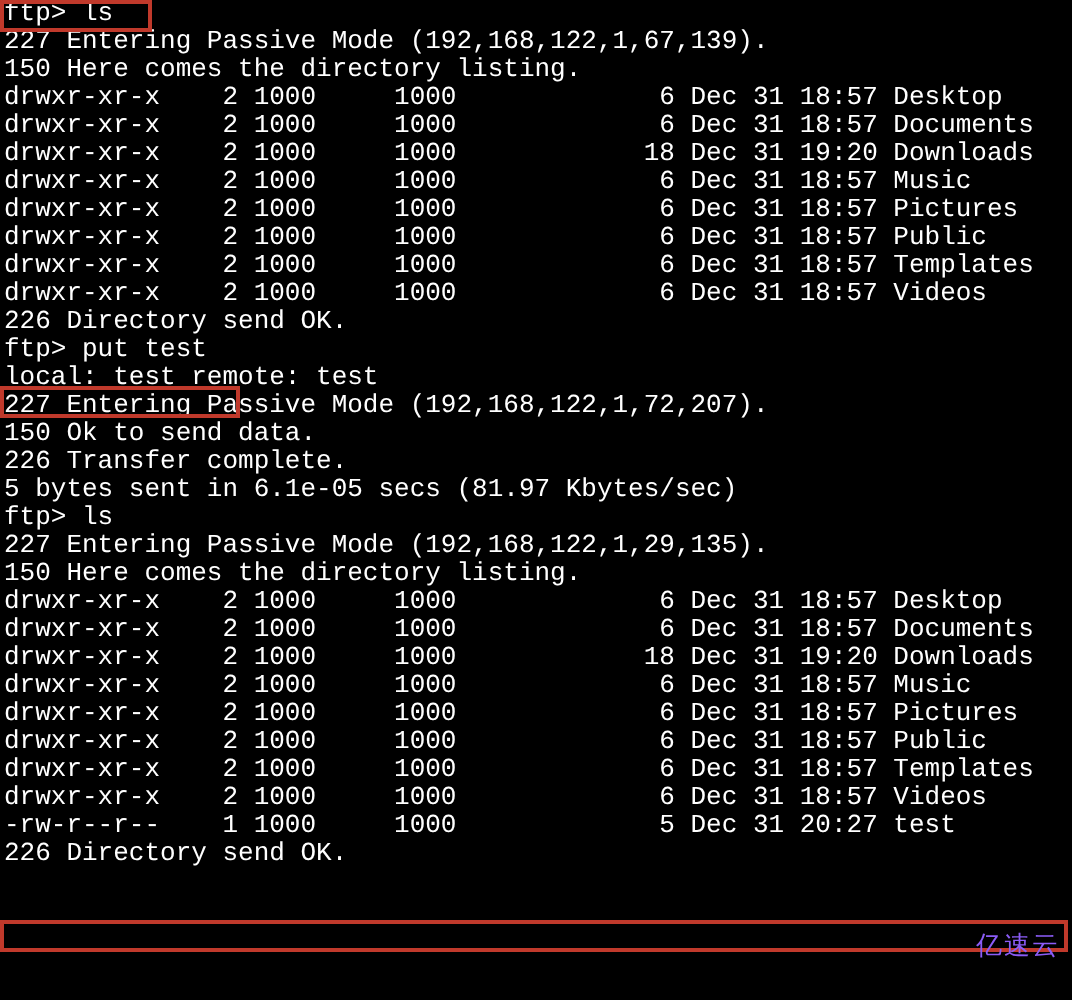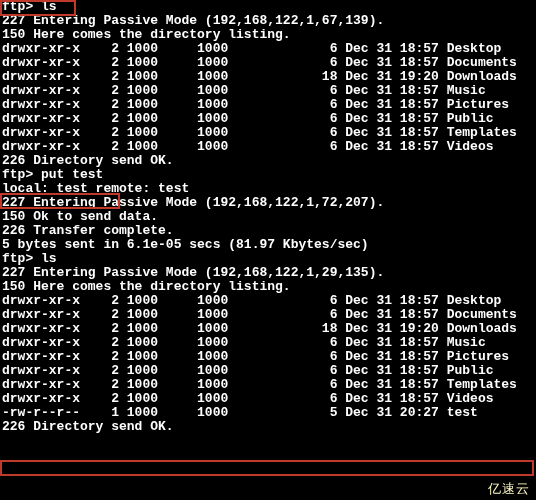--- a/index.html
+++ b/index.html
@@ -16,27 +16,27 @@
   }
   .terminal { padding: 0 2px; white-space: pre; }
   .cmd-box {
     position: absolute;
     border: 2px solid #c0392b;
     pointer-events: none;
   }
   .watermark {
     position: absolute;
     right: 6px;
-    bottom: 4px;
-    color: #fef9c3;
+    bottom: 20px;
+    color: #8b5cf6;
     font-family: sans-serif;
     font-size: 13px;
     letter-spacing: 1px;
   }
-  .ln { display: block; font-weight: bold; }
+  .ln { display: block; }
 </style>
 </head>
 <body>
 
 <div class="terminal" id="term"><span class="ln">ftp&gt; ls</span><span class="ln">227 Entering Passive Mode (192,168,122,1,67,139).</span><span class="ln">150 Here comes the directory listing.</span><span class="ln">drwxr-xr-x    2 1000     1000             6 Dec 31 18:57 Desktop</span><span class="ln">drwxr-xr-x    2 1000     1000             6 Dec 31 18:57 Documents</span><span class="ln">drwxr-xr-x    2 1000     1000            18 Dec 31 19:20 Downloads</span><span class="ln">drwxr-xr-x    2 1000     1000             6 Dec 31 18:57 Music</span><span class="ln">drwxr-xr-x    2 1000     1000             6 Dec 31 18:57 Pictures</span><span class="ln">drwxr-xr-x    2 1000     1000             6 Dec 31 18:57 Public</span><span class="ln">drwxr-xr-x    2 1000     1000             6 Dec 31 18:57 Templates</span><span class="ln">drwxr-xr-x    2 1000     1000             6 Dec 31 18:57 Videos</span><span class="ln">226 Directory send OK.</span><span class="ln">ftp&gt; put test</span><span class="ln">local: test remote: test</span><span class="ln">227 Entering Passive Mode (192,168,122,1,72,207).</span><span class="ln">150 Ok to send data.</span><span class="ln">226 Transfer complete.</span><span class="ln">5 bytes sent in 6.1e-05 secs (81.97 Kbytes/sec)</span><span class="ln">ftp&gt; ls</span><span class="ln">227 Entering Passive Mode (192,168,122,1,29,135).</span><span class="ln">150 Here comes the directory listing.</span><span class="ln">drwxr-xr-x    2 1000     1000             6 Dec 31 18:57 Desktop</span><span class="ln">drwxr-xr-x    2 1000     1000             6 Dec 31 18:57 Documents</span><span class="ln">drwxr-xr-x    2 1000     1000            18 Dec 31 19:20 Downloads</span><span class="ln">drwxr-xr-x    2 1000     1000             6 Dec 31 18:57 Music</span><span class="ln">drwxr-xr-x    2 1000     1000             6 Dec 31 18:57 Pictures</span><span class="ln">drwxr-xr-x    2 1000     1000             6 Dec 31 18:57 Public</span><span class="ln">drwxr-xr-x    2 1000     1000             6 Dec 31 18:57 Templates</span><span class="ln">drwxr-xr-x    2 1000     1000             6 Dec 31 18:57 Videos</span><span class="ln">-rw-r--r--    1 1000     1000             5 Dec 31 20:27 test</span><span class="ln">226 Directory send OK.</span></div>
 
 <div class="cmd-box" id="hb1" style="top: 0px; left: 0px; width: 76px; height: 16px;"></div>
 <div class="cmd-box" id="hb2" style="top: 193px; left: 0px; width: 120px; height: 16px;"></div>
 <div class="cmd-box" id="hb3" style="top: 460px; left: 0px; width: 534px; height: 16px;"></div>
 

